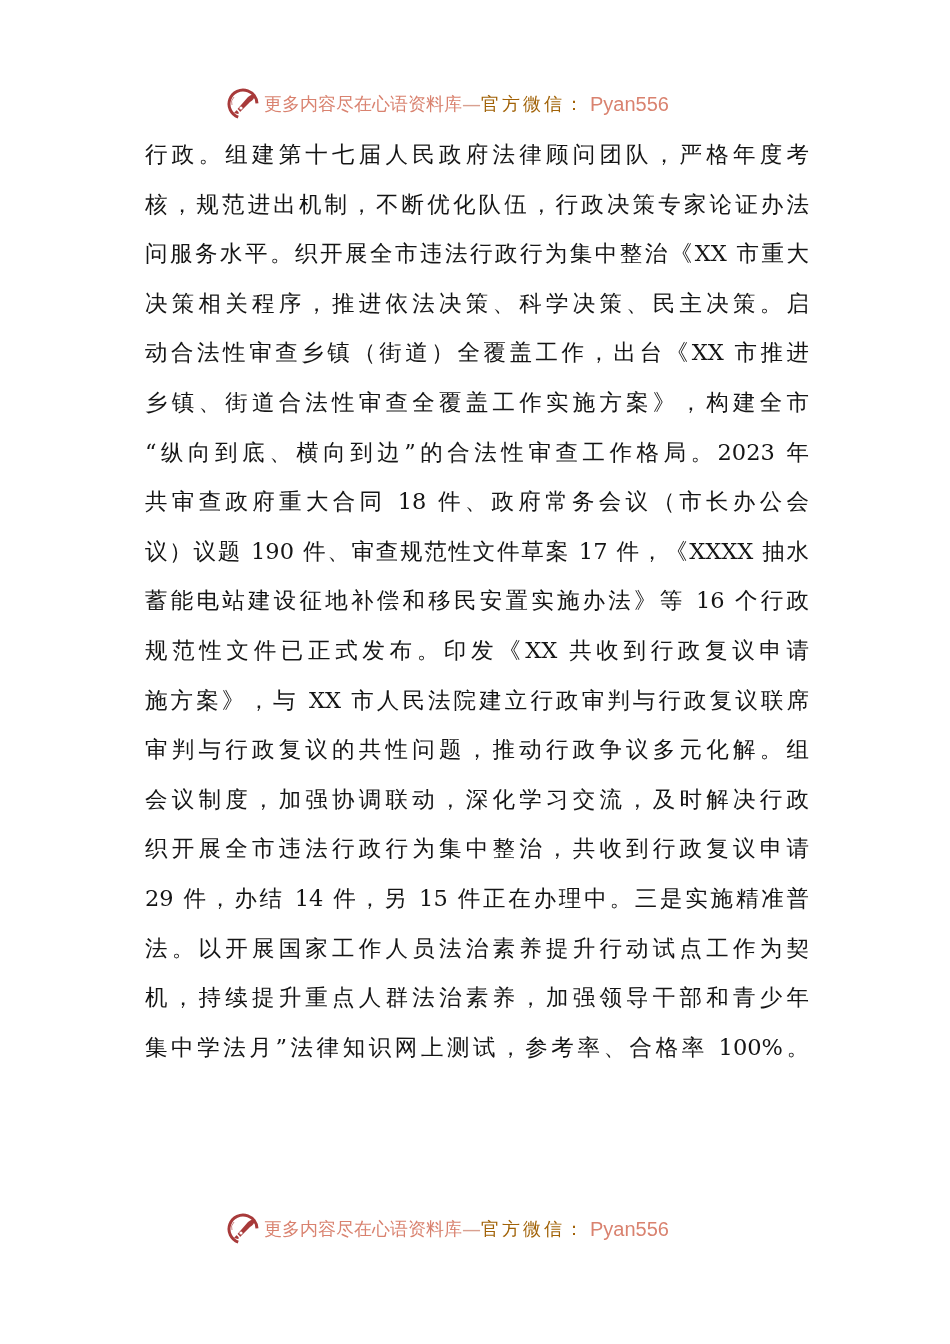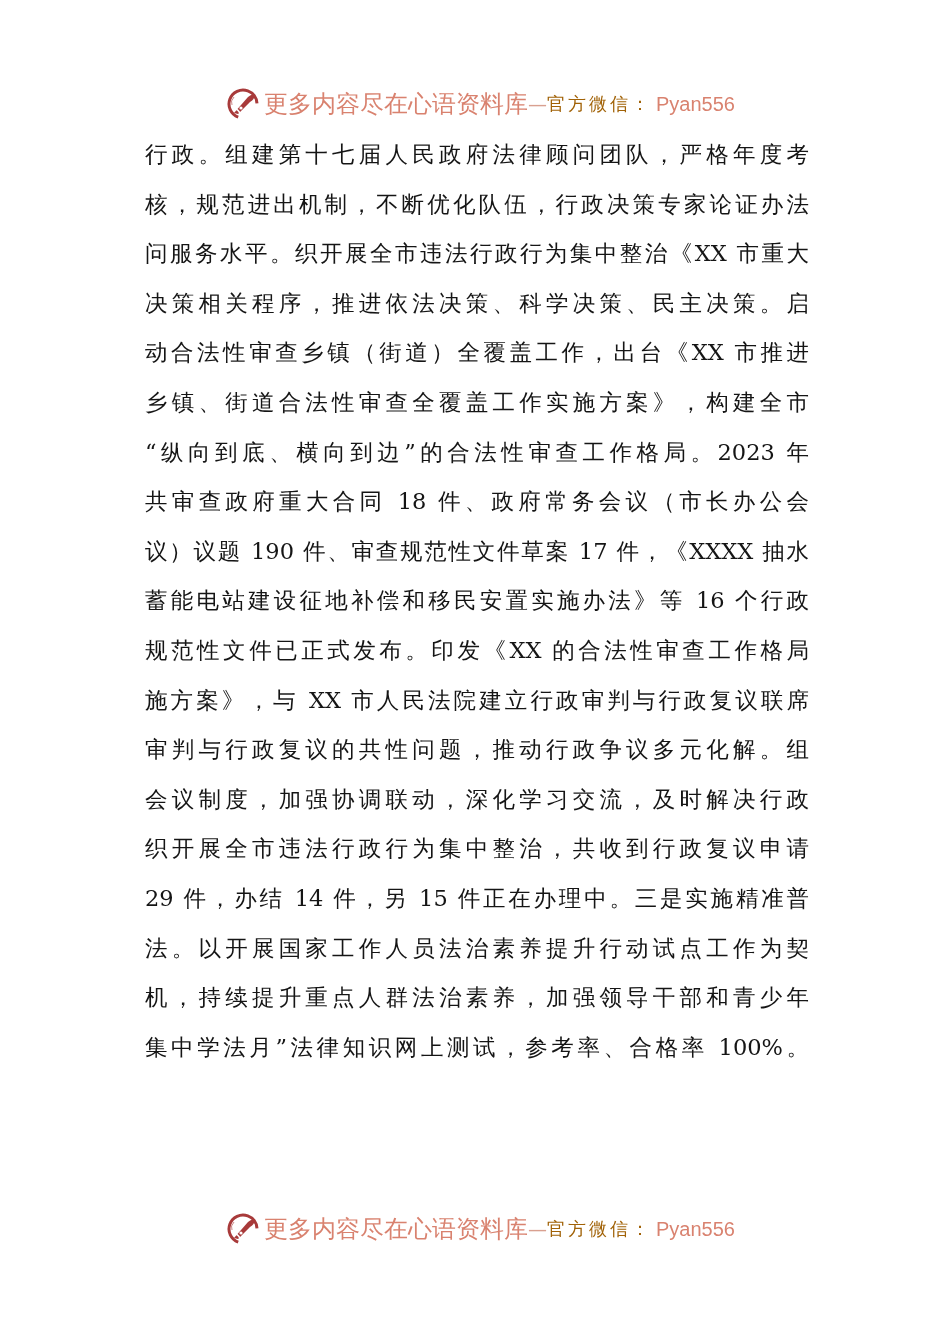--- a/index.html
+++ b/index.html
@@ -26,21 +26,21 @@
     .watermark.top { top: 86px; }
     .watermark.bottom { top: 1211px; }
     .wm-logo {
       width: 34px;
       height: 34px;
       margin-right: 4px;
       display: inline-block;
     }
     .wm-text-cn {
       font-family: Liberation Mono, monospace;
-      font-size: 24px;
+      font-size: 18px;
       color: #d9826f;
       letter-spacing: 0px;
     }
     .wm-dash {
       font-family: "DejaVu Sans", sans-serif;
       font-size: 19px;
       color: #d9a090;
     }
     .wm-label {
       font-family: "DejaVu Serif", serif;
@@ -95,21 +95,21 @@
   <div class="doc-line">行政。组建第十七届人民政府法律顾问团队，严格年度考</div>
   <div class="doc-line">核，规范进出机制，不断优化队伍，行政决策专家论证办法</div>
   <div class="doc-line">问服务水平。织开展全市违法行政行为集中整治《XX 市重大</div>
   <div class="doc-line">决策相关程序，推进依法决策、科学决策、民主决策。启</div>
   <div class="doc-line">动合法性审查乡镇（街道）全覆盖工作，出台《XX 市推进</div>
   <div class="doc-line">乡镇、街道合法性审查全覆盖工作实施方案》，构建全市</div>
   <div class="doc-line">“纵向到底、横向到边”的合法性审查工作格局。2023 年</div>
   <div class="doc-line">共审查政府重大合同 18 件、政府常务会议（市长办公会</div>
   <div class="doc-line">议）议题 190 件、审查规范性文件草案 17 件，《XXXX 抽水</div>
   <div class="doc-line">蓄能电站建设征地补偿和移民安置实施办法》等 16 个行政</div>
-  <div class="doc-line">规范性文件已正式发布。印发《XX 的合法性审查工作格局</div>
+  <div class="doc-line">规范性文件已正式发布。印发《XX 共收到行政复议申请</div>
   <div class="doc-line">施方案》，与 XX 市人民法院建立行政审判与行政复议联席</div>
   <div class="doc-line">审判与行政复议的共性问题，推动行政争议多元化解。组</div>
   <div class="doc-line">会议制度，加强协调联动，深化学习交流，及时解决行政</div>
   <div class="doc-line">织开展全市违法行政行为集中整治，共收到行政复议申请</div>
   <div class="doc-line">29 件，办结 14 件，另 15 件正在办理中。三是实施精准普</div>
   <div class="doc-line">法。以开展国家工作人员法治素养提升行动试点工作为契</div>
   <div class="doc-line">机，持续提升重点人群法治素养，加强领导干部和青少年</div>
   <div class="doc-line">集中学法月”法律知识网上测试，参考率、合格率 100%。</div>
 </div>
 

